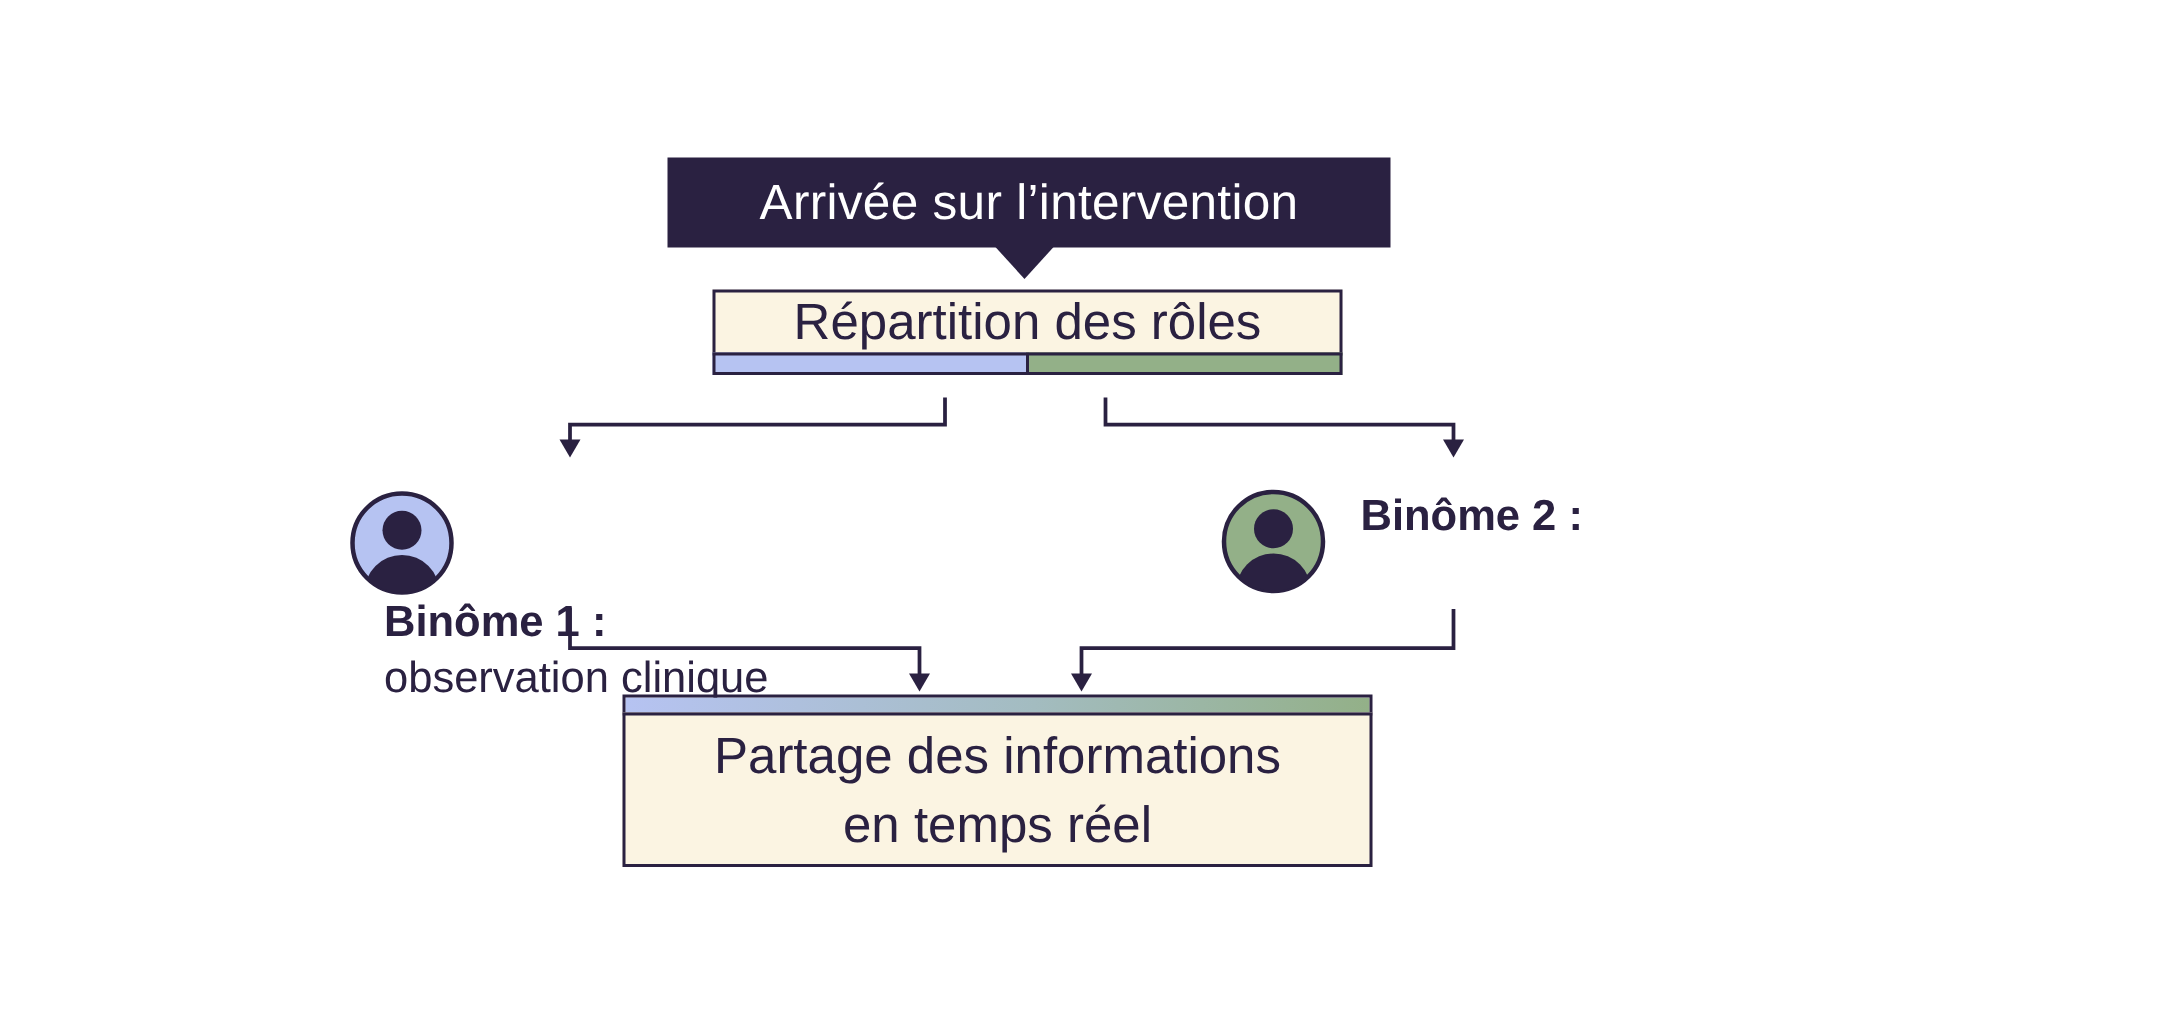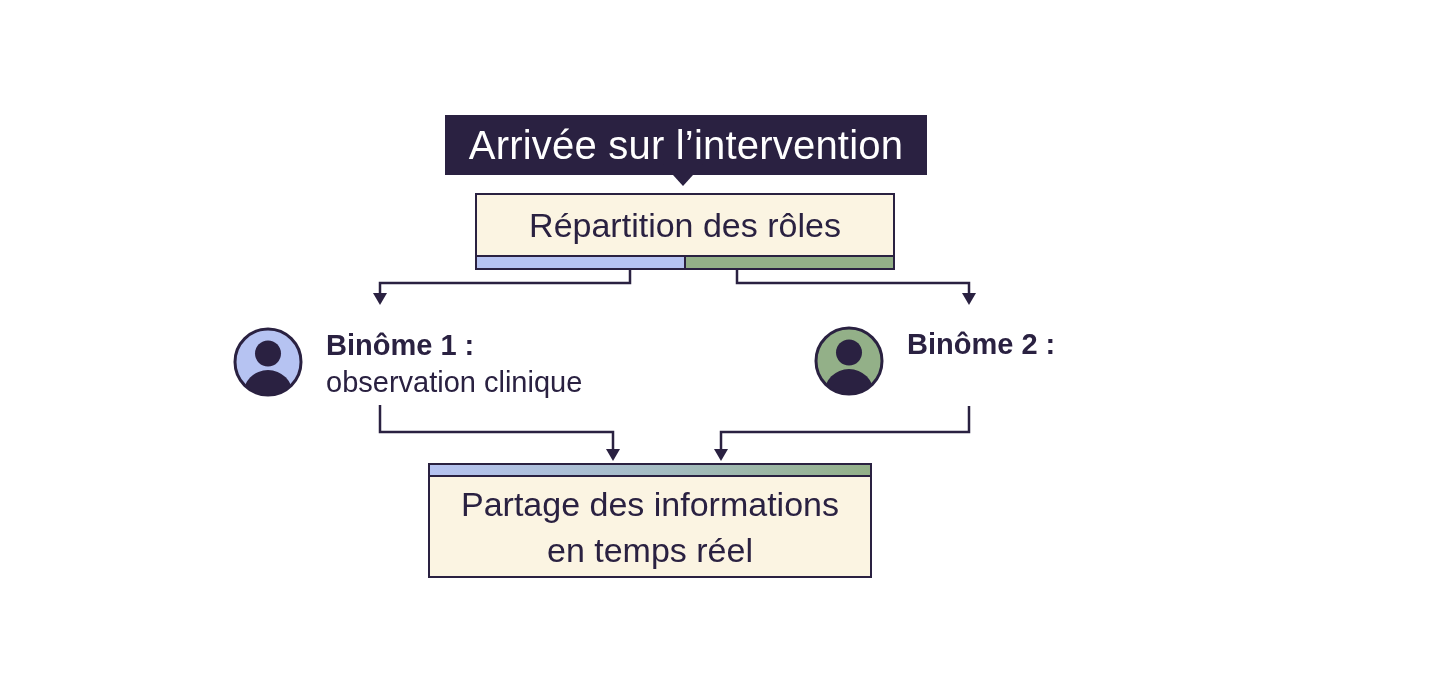--- a/index.html
+++ b/index.html
@@ -29,71 +29,70 @@
     fill:none;stroke:var(--dark);stroke-width:2.5px;
   }
   .connectors polygon{fill:var(--dark);}
 
   
   .node-arrival{
     position:absolute;left:445px;top:105px;width:482px;height:60px;
     background:var(--dark);
     display:flex;align-items:center;justify-content:center;
     color:var(--white);
-    font-size:40px;
+    font-size:33px;
     letter-spacing:.2px;
-    margin-top:10px;
   }
   .callout-pointer{
     position:absolute;left:663px;top:164px;
     width:0;height:0;
     border-left:20px solid transparent;
     border-right:20px solid transparent;
     border-top:22px solid var(--dark);
   }
 
   
   .node-repartition{
     position:absolute;left:475px;top:193px;width:420px;
   }
   .node-repartition .body{
-    height:64px;
+    height:44px;
     background:var(--cream);
     border:2px solid var(--dark);
     display:flex;align-items:center;justify-content:center;
     font-size:34px;
   }
   .split-bar{
     display:flex;width:100%;height:15px;margin-top:-2px;
   }
   .split-bar .seg{
     flex:1;border:2px solid var(--dark);
   }
   .split-bar .seg.blue{background:var(--blue);}
   .split-bar .seg.green{background:var(--green);margin-left:-2px;}
 
   
   .binome{
     position:absolute;display:flex;align-items:flex-start;
   }
-  .binome-1{left:233px;top:327px;}
+  .binome-1{left:233px;top:327px;flex-direction:column;}
   .binome-2{left:814px;top:326px;}
   .avatar{width:70px;height:70px;flex:0 0 auto;}
   .binome .txt{
     margin-left:23px;margin-top:0;
     font-size:29px;line-height:37px;
     white-space:nowrap;
   }
   .binome .txt .line1{font-weight:700;display:block;}
   .binome .txt .line2{display:block;}
   .binome .txt .line2.bold{font-weight:400;}
 
   
   .node-partage{
-    position:absolute;left:428px;top:463px;width:444px;
+    position:absolute;left:415px;top:463px;width:500px;
   }
   .node-partage .grad-bar{
     height:14px;
     border:2px solid var(--dark);
     background:linear-gradient(90deg,var(--blue) 0%,#a3bcc0 55%,var(--green) 100%);
   }
   .node-partage .body{
     margin-top:-2px;
     height:103px;
     background:var(--cream);

